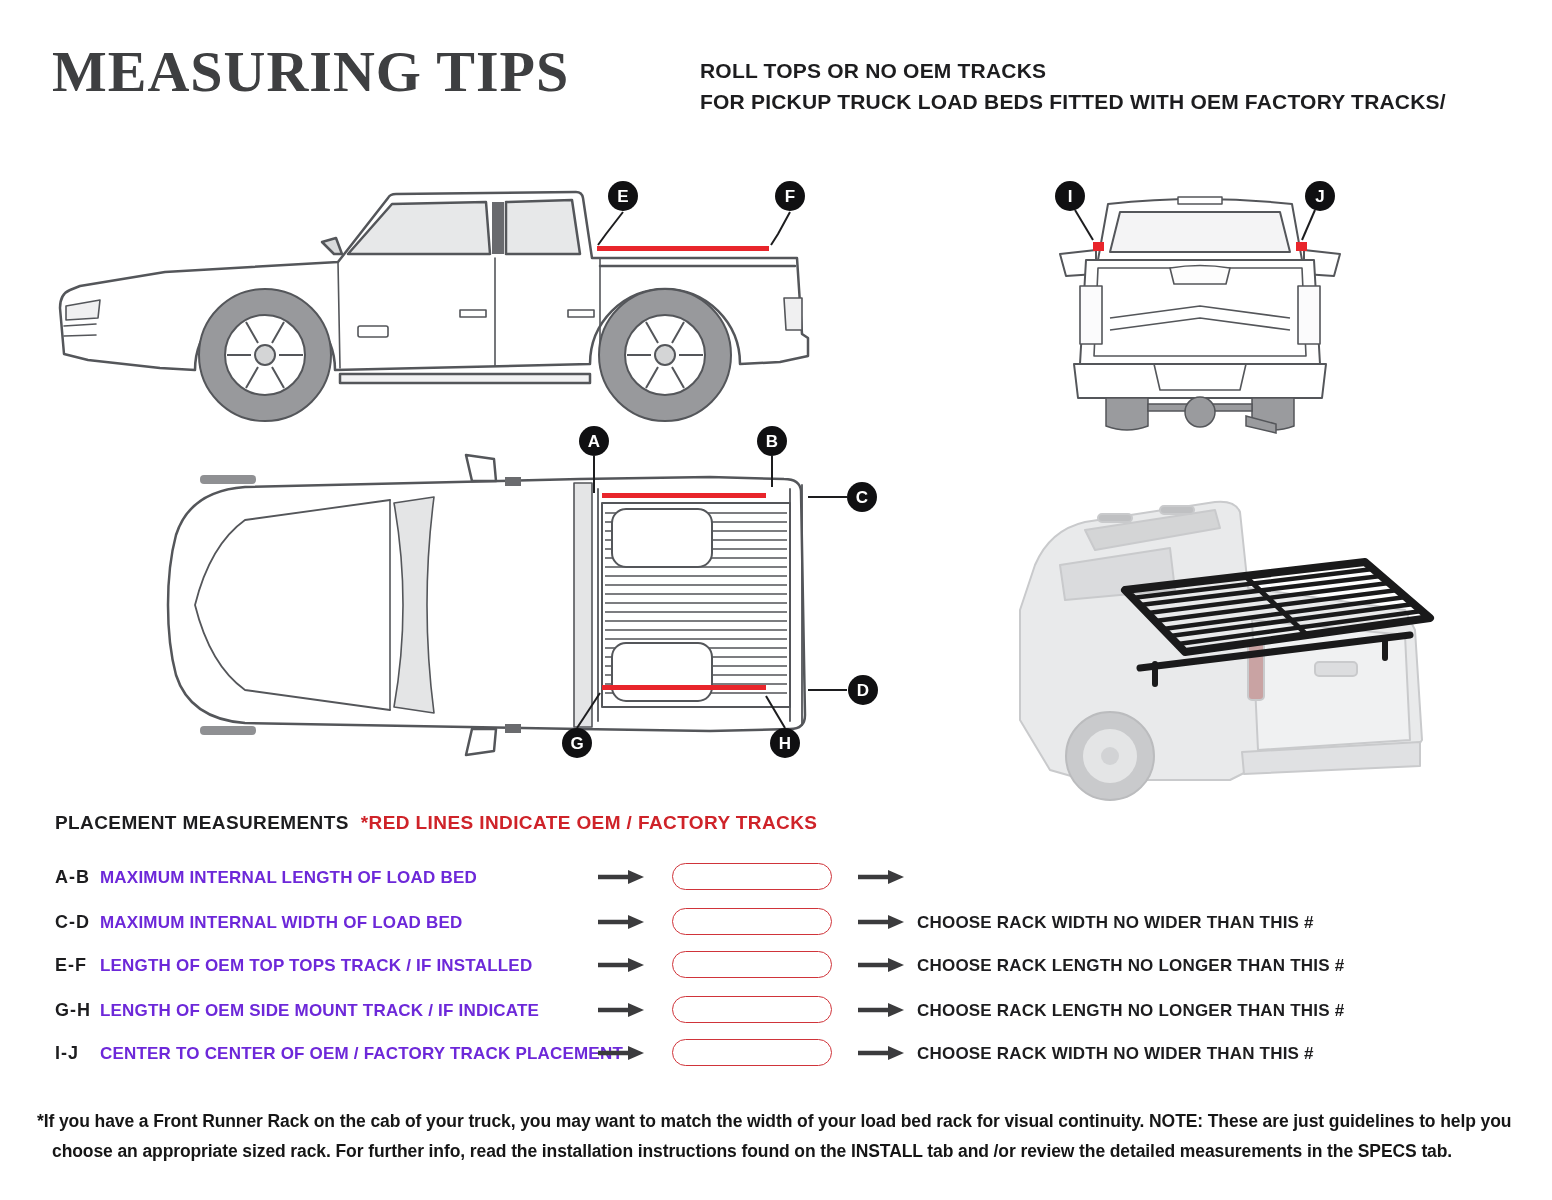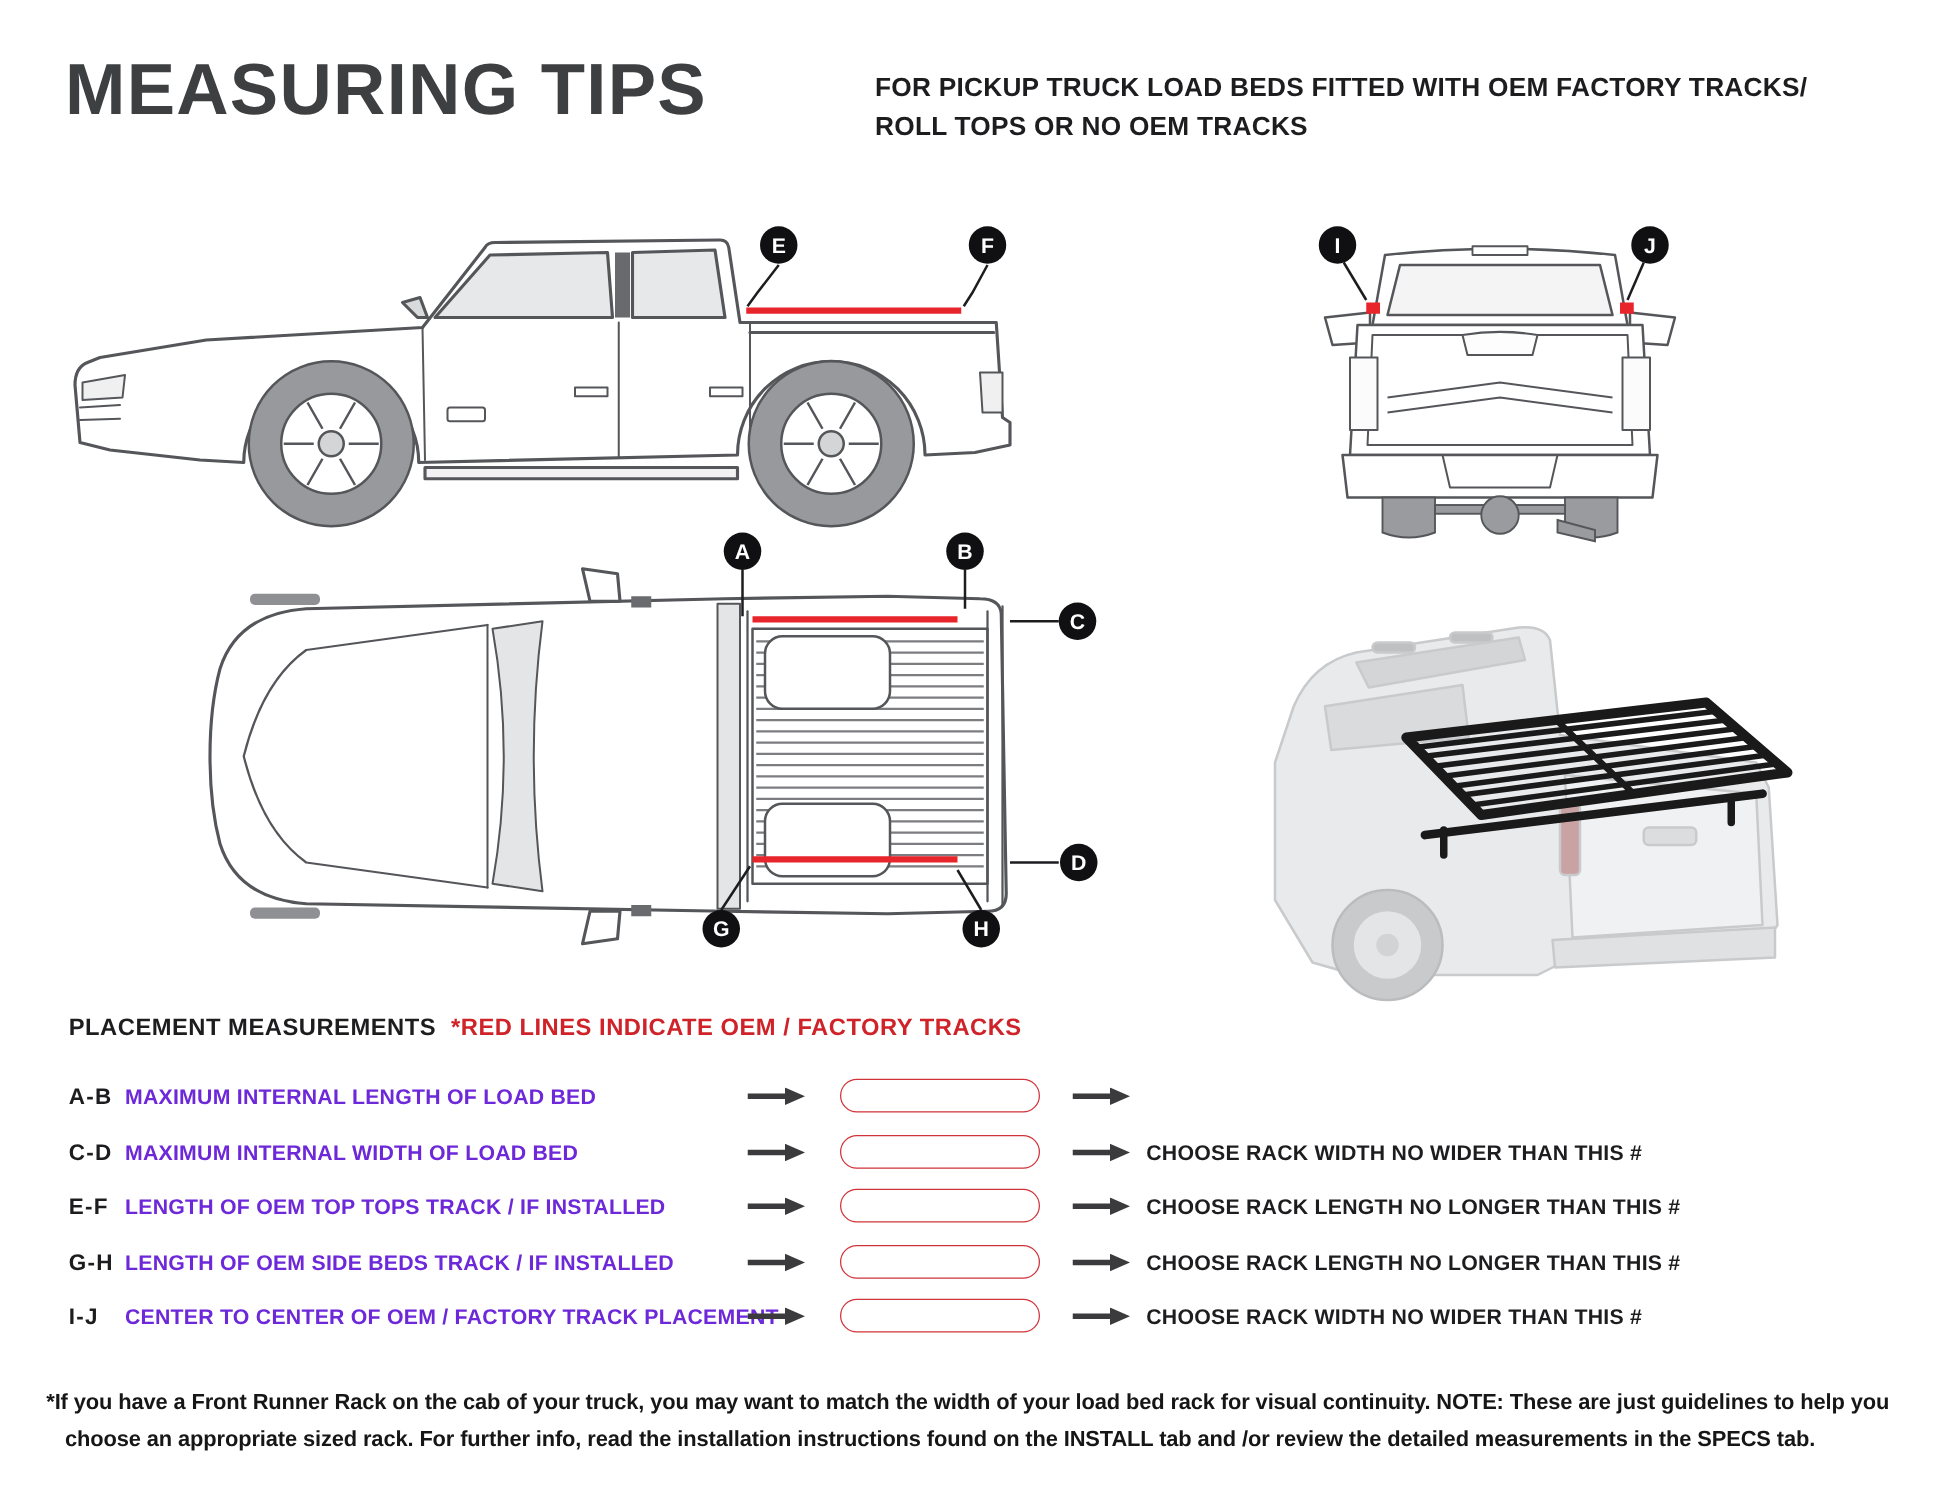--- a/index.html
+++ b/index.html
@@ -2,21 +2,21 @@
 <html><head>
 <meta charset="utf-8">
 <style>
   * { margin:0; padding:0; box-sizing:border-box; }
   html,body { background:#ffffff; }
   body { font-family:"Liberation Sans", sans-serif; }
   .page { position:relative; width:1552px; height:1200px; background:#ffffff; overflow:hidden; }
 
   .title {
     position:absolute; left:52px; top:38px;
-    font-family:Liberation Sans, sans-serif; font-weight:bold;
+    font-family:Liberation Serif, serif; font-weight:bold;
     font-size:58px; color:#3e3f41; letter-spacing:1px; white-space:nowrap;
   }
   .subtitle {
     position:absolute; left:700px; top:55px; width:800px;
     font-size:21px; font-weight:bold; color:#1d1d1f; line-height:31px; letter-spacing:0.2px;
   }
 
   svg.diagram { position:absolute; }
 
   .sec-head { position:absolute; left:55px; top:812px; font-size:19px; font-weight:bold; color:#1d1d1f; letter-spacing:0.4px; white-space:nowrap; }
@@ -36,22 +36,22 @@
     padding-left:15px; text-indent:-15px; letter-spacing:-0.1px;
   }
 </style>
 </head>
 <body>
 
 <div class="page">
 
   <h1 class="title">MEASURING TIPS</h1>
   <div class="subtitle">
+    <div>ROLL TOPS OR NO OEM TRACKS</div>
     <div>FOR PICKUP TRUCK LOAD BEDS FITTED WITH OEM FACTORY TRACKS/</div>
-    <div>ROLL TOPS OR NO OEM TRACKS</div>
   </div>
 
   <svg class="diagram" style="left:40px; top:158px;" width="800" height="290" viewBox="0 0 800 290">
     <g stroke="#54565a" stroke-width="2.5" fill="#ffffff" stroke-linejoin="round" stroke-linecap="round">
       <path d="M24,196 L20,150 Q20,136 30,132 L40,128 L125,114 L298,104 L348,40 Q350,36 356,36 L536,34 Q542,34 543,40 L552,100 L560,100 L757,100 L762,176 L768,180 L768,198 L740,204 L700,206 A68,68 0 0,0 550,206 L295,212 A68,68 0 0,0 155,212 L120,210 L48,202 L24,196 Z"></path>
       <path d="M560,108 L755,108" fill="none"></path>
       <path d="M455,100 L455,208 M560,100 L560,206 M298,104 L300,210" fill="none" stroke-width="1.6"></path>
       <rect x="300" y="216" width="250" height="9" fill="#f2f2f3"></rect>
       <path d="M308,96 L352,46 L446,44 L450,96 Z" fill="#e7e8e9"></path>
       <rect x="452" y="44" width="12" height="52" fill="#696a6e" stroke="none"></rect>
@@ -263,21 +263,21 @@
     <span class="pill"></span>
     <span class="arr2"><svg width="46" height="14" viewBox="0 0 46 14">
           <path d="M0,7 L32,7" stroke="#3b3b3d" stroke-width="4.5"></path>
           <path d="M30,0 L46,7 L30,14 Z" fill="#3b3b3d"></path>
         </svg></span>
     <span class="instr">CHOOSE RACK LENGTH NO LONGER THAN THIS #</span>
   </div>
 
   <div class="mrow" style="top:996px">
     <span class="code">G-H</span>
-    <span class="desc">LENGTH OF OEM SIDE BEDS TRACK / IF INSTALLED</span>
+    <span class="desc">LENGTH OF OEM SIDE MOUNT TRACK / IF INDICATE</span>
     <span class="arr1"><svg width="46" height="14" viewBox="0 0 46 14">
           <path d="M0,7 L32,7" stroke="#3b3b3d" stroke-width="4.5"></path>
           <path d="M30,0 L46,7 L30,14 Z" fill="#3b3b3d"></path>
         </svg></span>
     <span class="pill"></span>
     <span class="arr2"><svg width="46" height="14" viewBox="0 0 46 14">
           <path d="M0,7 L32,7" stroke="#3b3b3d" stroke-width="4.5"></path>
           <path d="M30,0 L46,7 L30,14 Z" fill="#3b3b3d"></path>
         </svg></span>
     <span class="instr">CHOOSE RACK LENGTH NO LONGER THAN THIS #</span>

